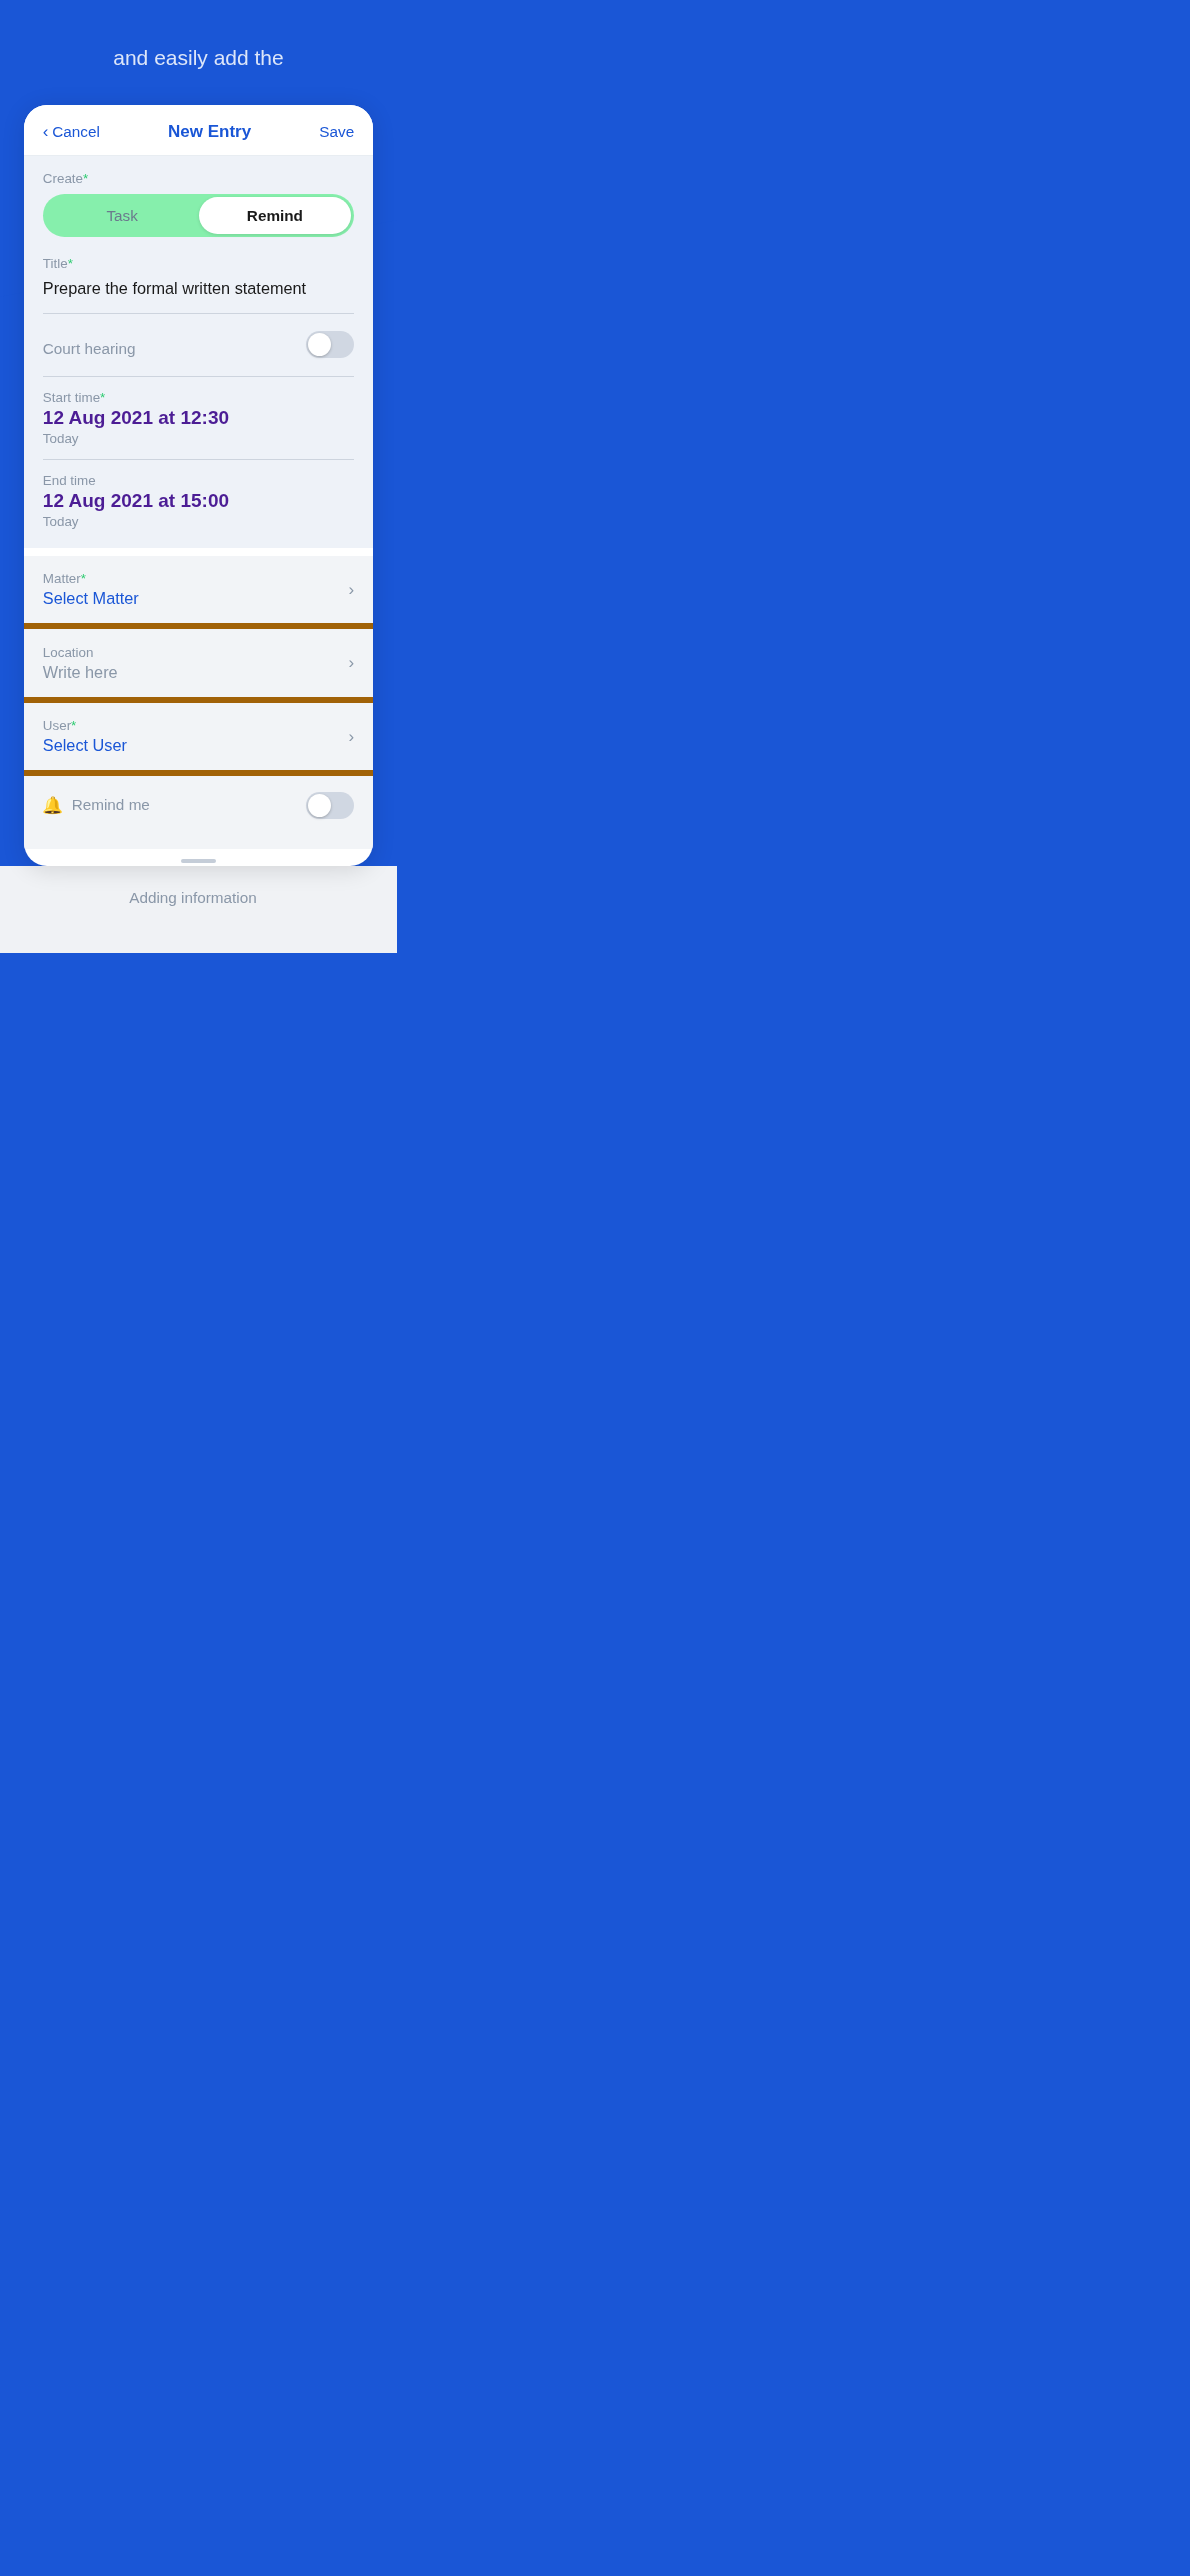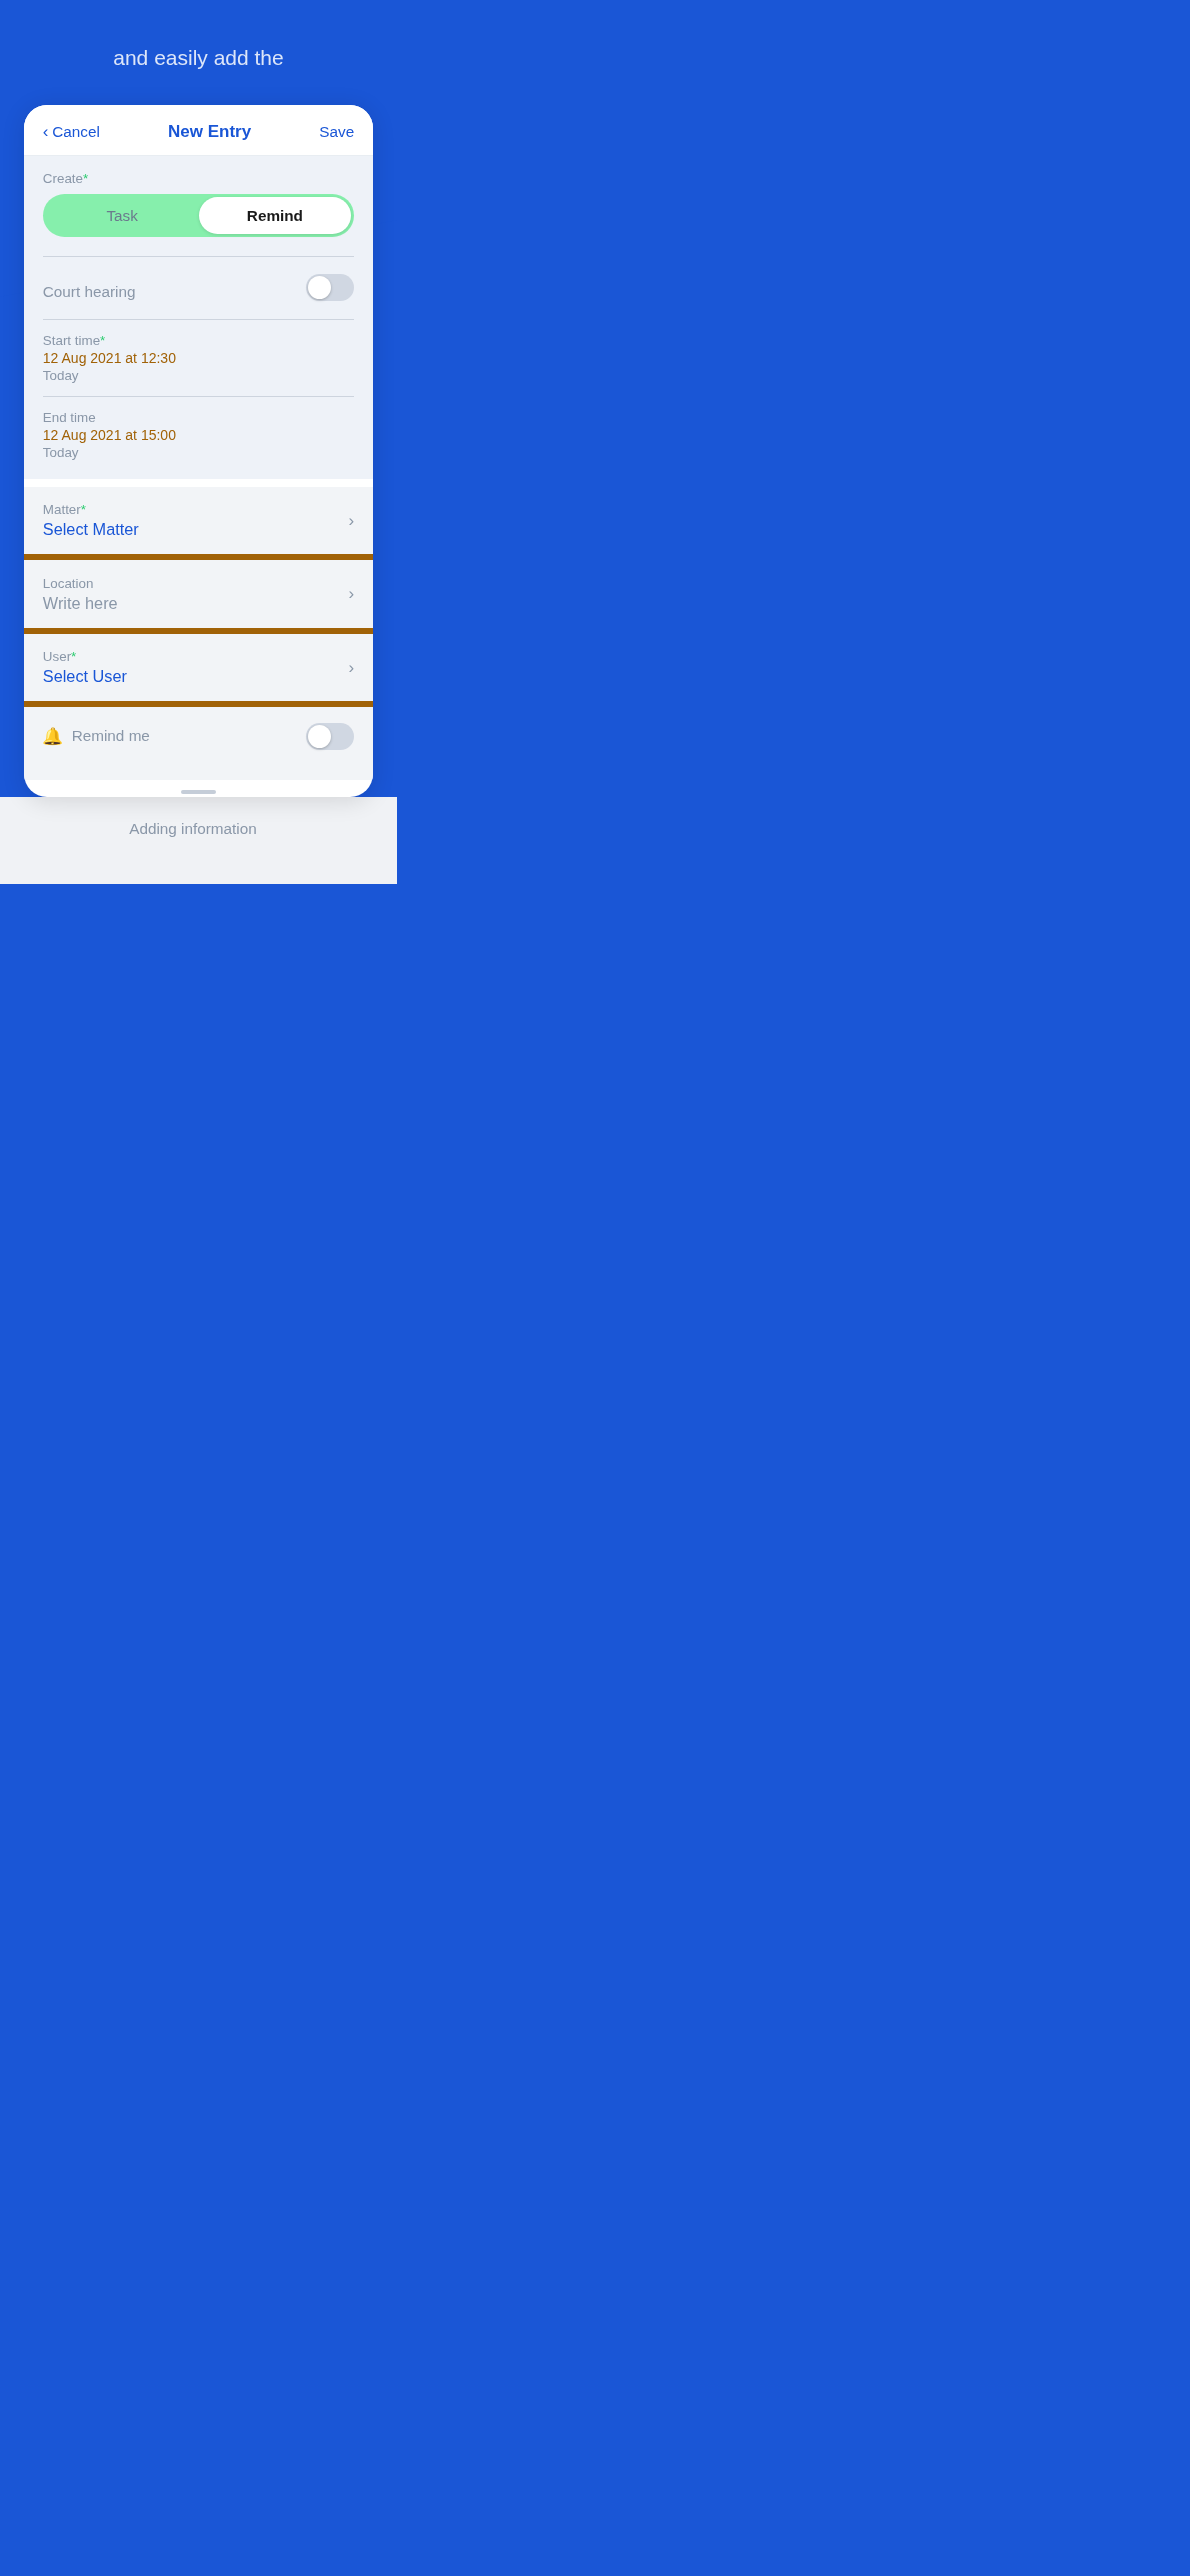--- a/index.html
+++ b/index.html
@@ -215,23 +215,23 @@
       margin-top: 3.8px;
     }
 
     .time-label {
       color: #8a97a8;
       font-size: 13.4px;
       margin-bottom: 1.9px;
     }
 
     .time-value {
-      color: #a16207;
-      font-size: 14px;
-      font-weight: 400;
+      color: #4c1d95;
+      font-size: 19px;
+      font-weight: 700;
       margin-bottom: 1.9px;
     }
 
     .time-sub {
       color: #8a97a8;
       font-size: 13.4px;
     }
 
     
     .section-2 {
@@ -348,20 +348,26 @@
 
       <div class="field-label">
         <span>Create</span><span class="required-star">*</span>
       </div>
 
       <div class="toggle-group">
         <div class="toggle-option inactive">Task</div>
         <div class="toggle-option active">Remind</div>
       </div>
 
+      <div class="title-section">
+        <div class="field-label">
+          <span>Title</span><span class="required-star">*</span>
+        </div>
+        <div class="title-value">Prepare the formal written statement</div>
+      </div>
 
       <div class="divider"></div>
 
       <div class="row-with-toggle">
         <span class="row-label">Court hearing</span>
         <div class="ios-toggle"></div>
       </div>
 
       <div class="divider"></div>
 

